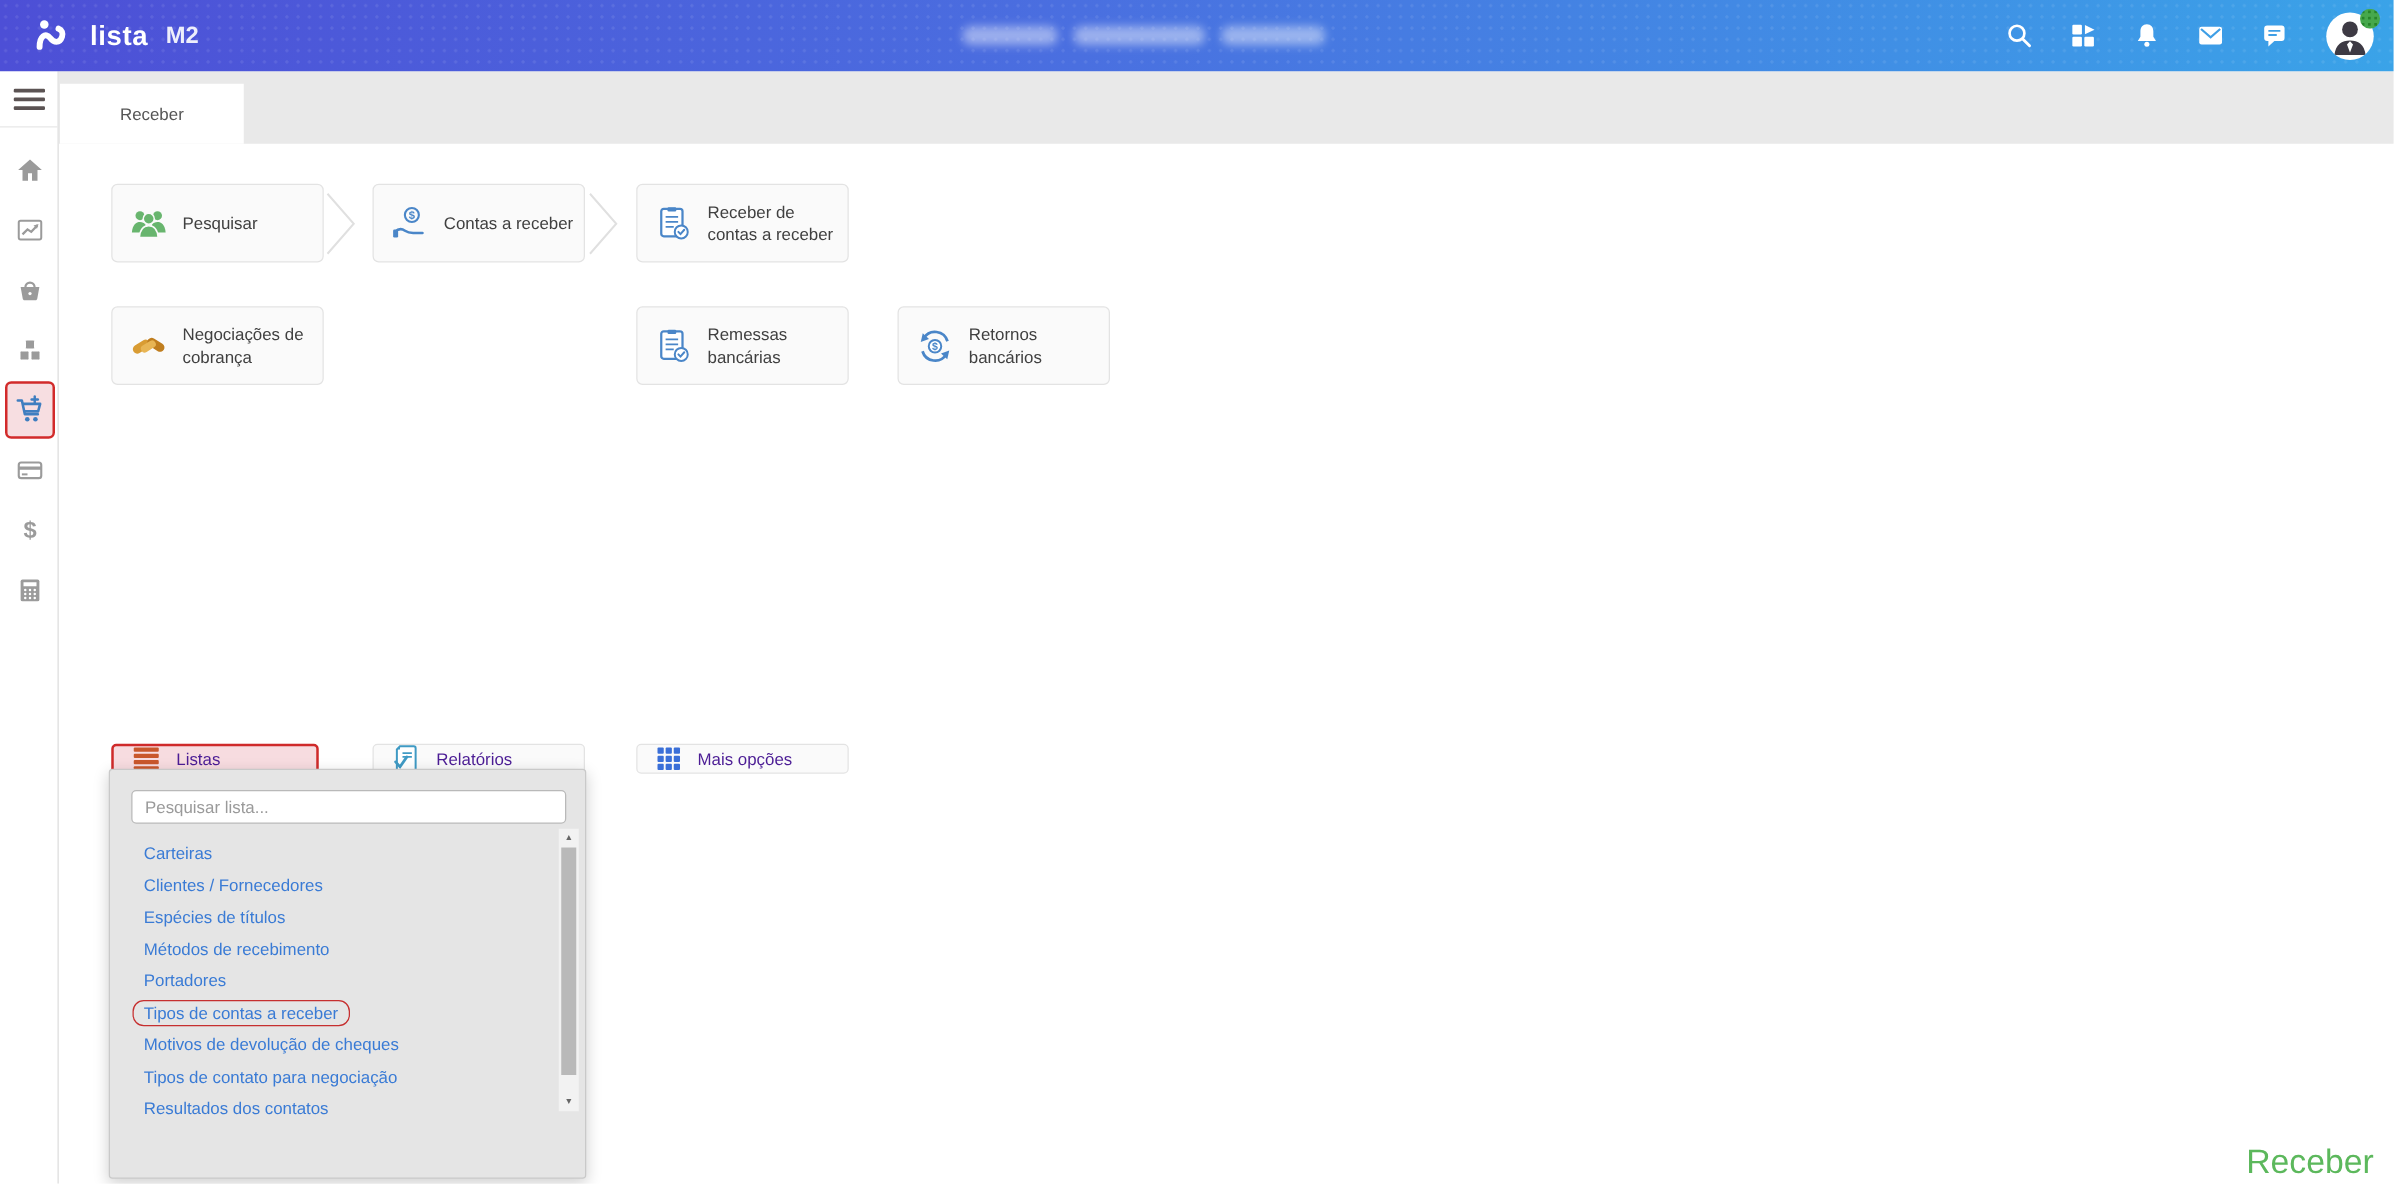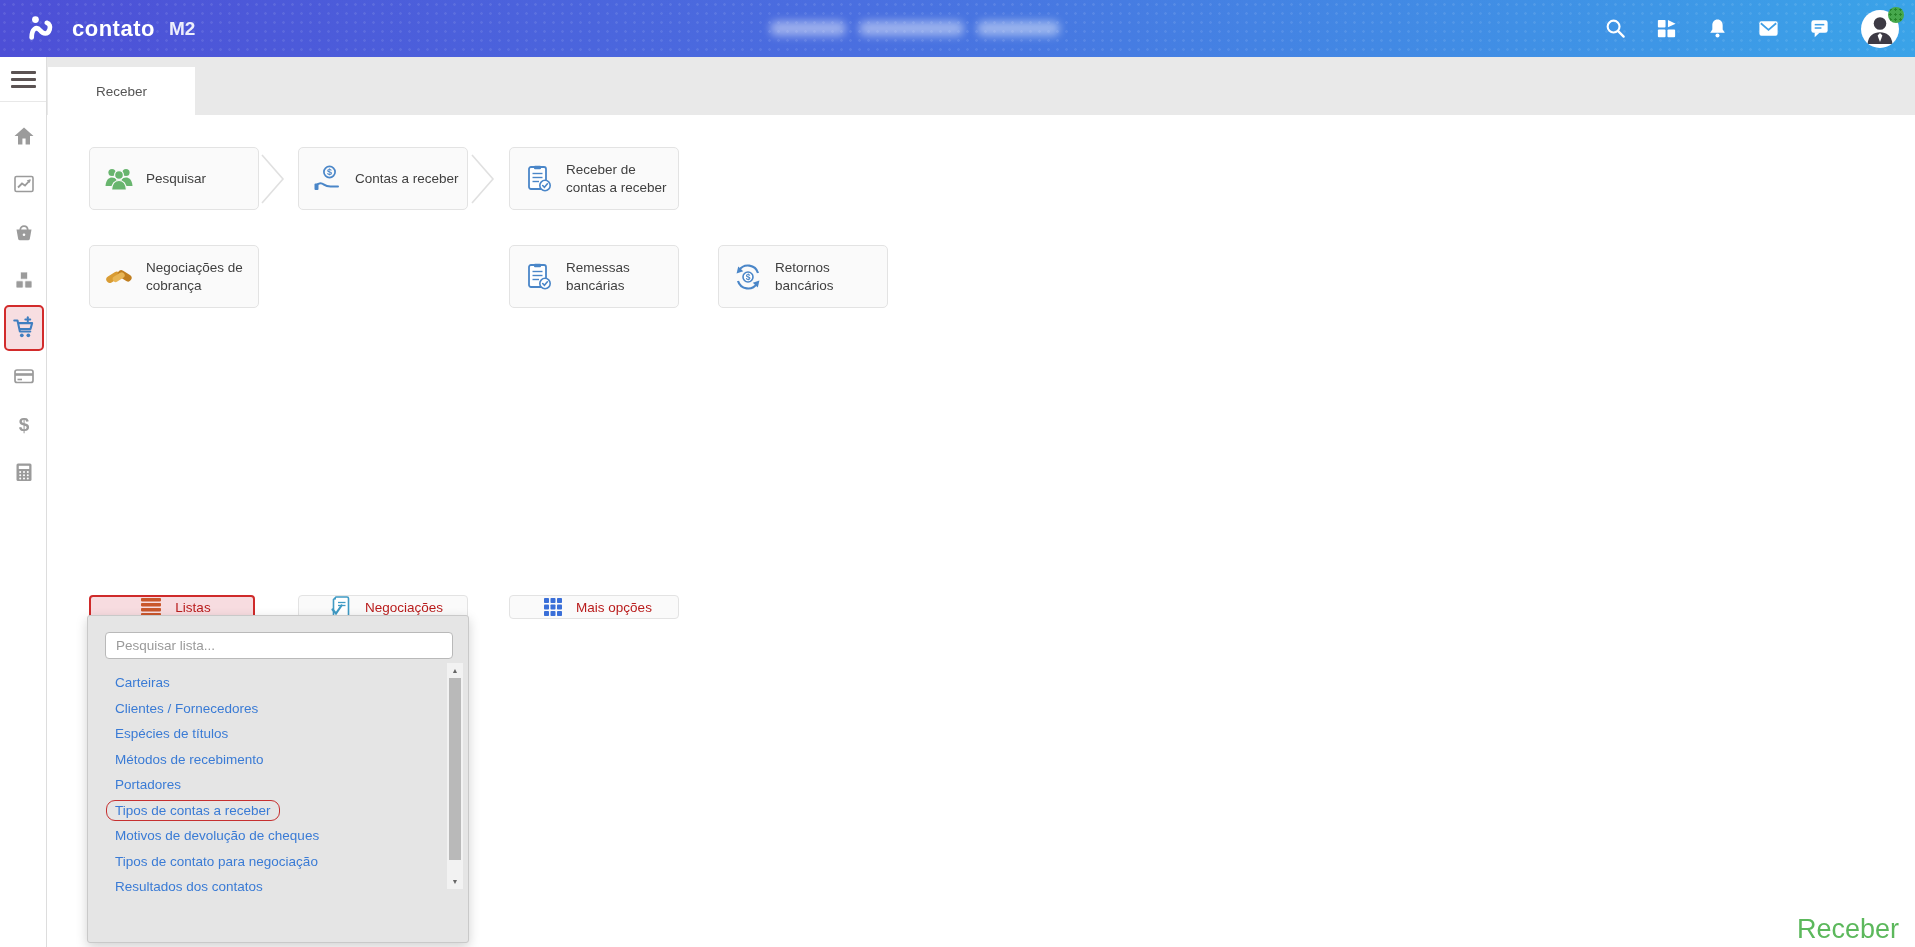--- a/index.html
+++ b/index.html
@@ -48,21 +48,21 @@
   .content { position:absolute; left:47px; top:115px; right:0; bottom:0; background:#fff; }
 
   .card { position:absolute; width:170px; height:63px; background:#fafafa;
           border:1px solid #e3e3e3; border-radius:5px; display:flex; align-items:center;
           gap:11px; padding:0 8px 0 13px; font-size:13.5px; color:#404040; cursor:pointer; }
   .card .label { line-height:1.3; }
   .flow-chevron { position:absolute; width:26px; height:54px; }
 
   .action-btn { position:absolute; width:170px; height:24px; background:#fafafa;
                 border:1px solid #e3e3e3; border-radius:4px; display:flex; align-items:center;
-                gap:11px; padding:0 8px 0 13px; font-size:13.5px; color:#b91c1c; cursor:pointer;justify-content:center; }
+                gap:11px; padding:0 8px 0 13px; font-size:13.5px; color:#4c1d95; cursor:pointer; }
   .action-btn.highlighted { width:166px; border:2px solid #cf2a2a; background:#f7dce0; }
 
   
   .dropdown { position:absolute; left:40px; top:500px; width:382px; height:328px; background:#e5e5e5;
               border:1px solid #c9c9c9; border-radius:3px; box-shadow:0 4px 12px rgba(0,0,0,0.18); z-index:30; }
   .dd-search { position:absolute; left:17px; top:16px; width:348px; height:27px;
                border:1px solid #b9b9b9; border-radius:4px; padding:0 10px; font-size:13.5px;
                color:#555; font-family:"Liberation Sans", sans-serif; outline:none; }
   .dd-search::placeholder { color:#9a9a9a; }
   .dd-list { position:absolute; left:0; top:54px; right:24px; bottom:8px; overflow:hidden; }
@@ -86,21 +86,21 @@
 <div class="screen">
 
   <header class="topbar">
     <div class="brand">
       <span>
         <svg width="34" height="34" viewBox="0 0 36 36">
           <circle cx="10" cy="8" r="3.6" fill="#fff"></circle>
           <path d="M6 27 C6 18 11 14.5 15 19.5 C18 23.5 23 24.5 25 18.5 C26 15.5 25 12.5 22 11.5" stroke="#fff" stroke-width="5" fill="none" stroke-linecap="round"></path>
         </svg>
       </span>
-      <span class="brand-name">contato</span>
+      <span class="brand-name">lista</span>
       <span class="brand-product">M2</span>
     </div>
 
     <div class="redacted">
       <i style="width:88px"></i>
         <i style="width:122px"></i>
         <i style="width:96px"></i>
     </div>
 
     <div class="topbar-icons">
@@ -360,21 +360,21 @@
     <div class="action-btn" style="left:251px; top:480px;">
       <span>
         <svg width="26" height="26" viewBox="0 0 26 26">
           <path d="M8 3 L19 3 C19.8 3 20.5 3.7 20.5 4.5 L20.5 21 C20.5 21.8 19.8 22.5 19 22.5 L7 22.5 C6.2 22.5 5.5 21.8 5.5 21 L5.5 5.5 Z" fill="#fff" stroke="#3f9ac4" stroke-width="1.6"></path>
           <polygon points="8,3 8,5.5 5.5,5.5" fill="#3f9ac4"></polygon>
           <line x1="10" y1="8.5" x2="17.5" y2="8.5" stroke="#3f9ac4" stroke-width="1.3"></line>
           <line x1="10" y1="11.5" x2="17.5" y2="11.5" stroke="#3f9ac4" stroke-width="1.3"></line>
           <path d="M4.5 15.5 L8 19.5 L13.5 11.5" fill="none" stroke="#3f9ac4" stroke-width="2.2" stroke-linecap="round"></path>
         </svg>
       </span>
-      <span class="label">Negociações</span>
+      <span class="label">Relatórios</span>
     </div>
 
     <div class="action-btn" style="left:462px; top:480px;">
       <span>
         <svg width="24" height="24" viewBox="0 0 24 24">
           <g fill="#3a6fd8">
             <rect x="3" y="3" width="5" height="5" rx="0.8"></rect>
               <rect x="9.5" y="3" width="5" height="5" rx="0.8"></rect>
               <rect x="16" y="3" width="5" height="5" rx="0.8"></rect>
             <rect x="3" y="9.5" width="5" height="5" rx="0.8"></rect>

